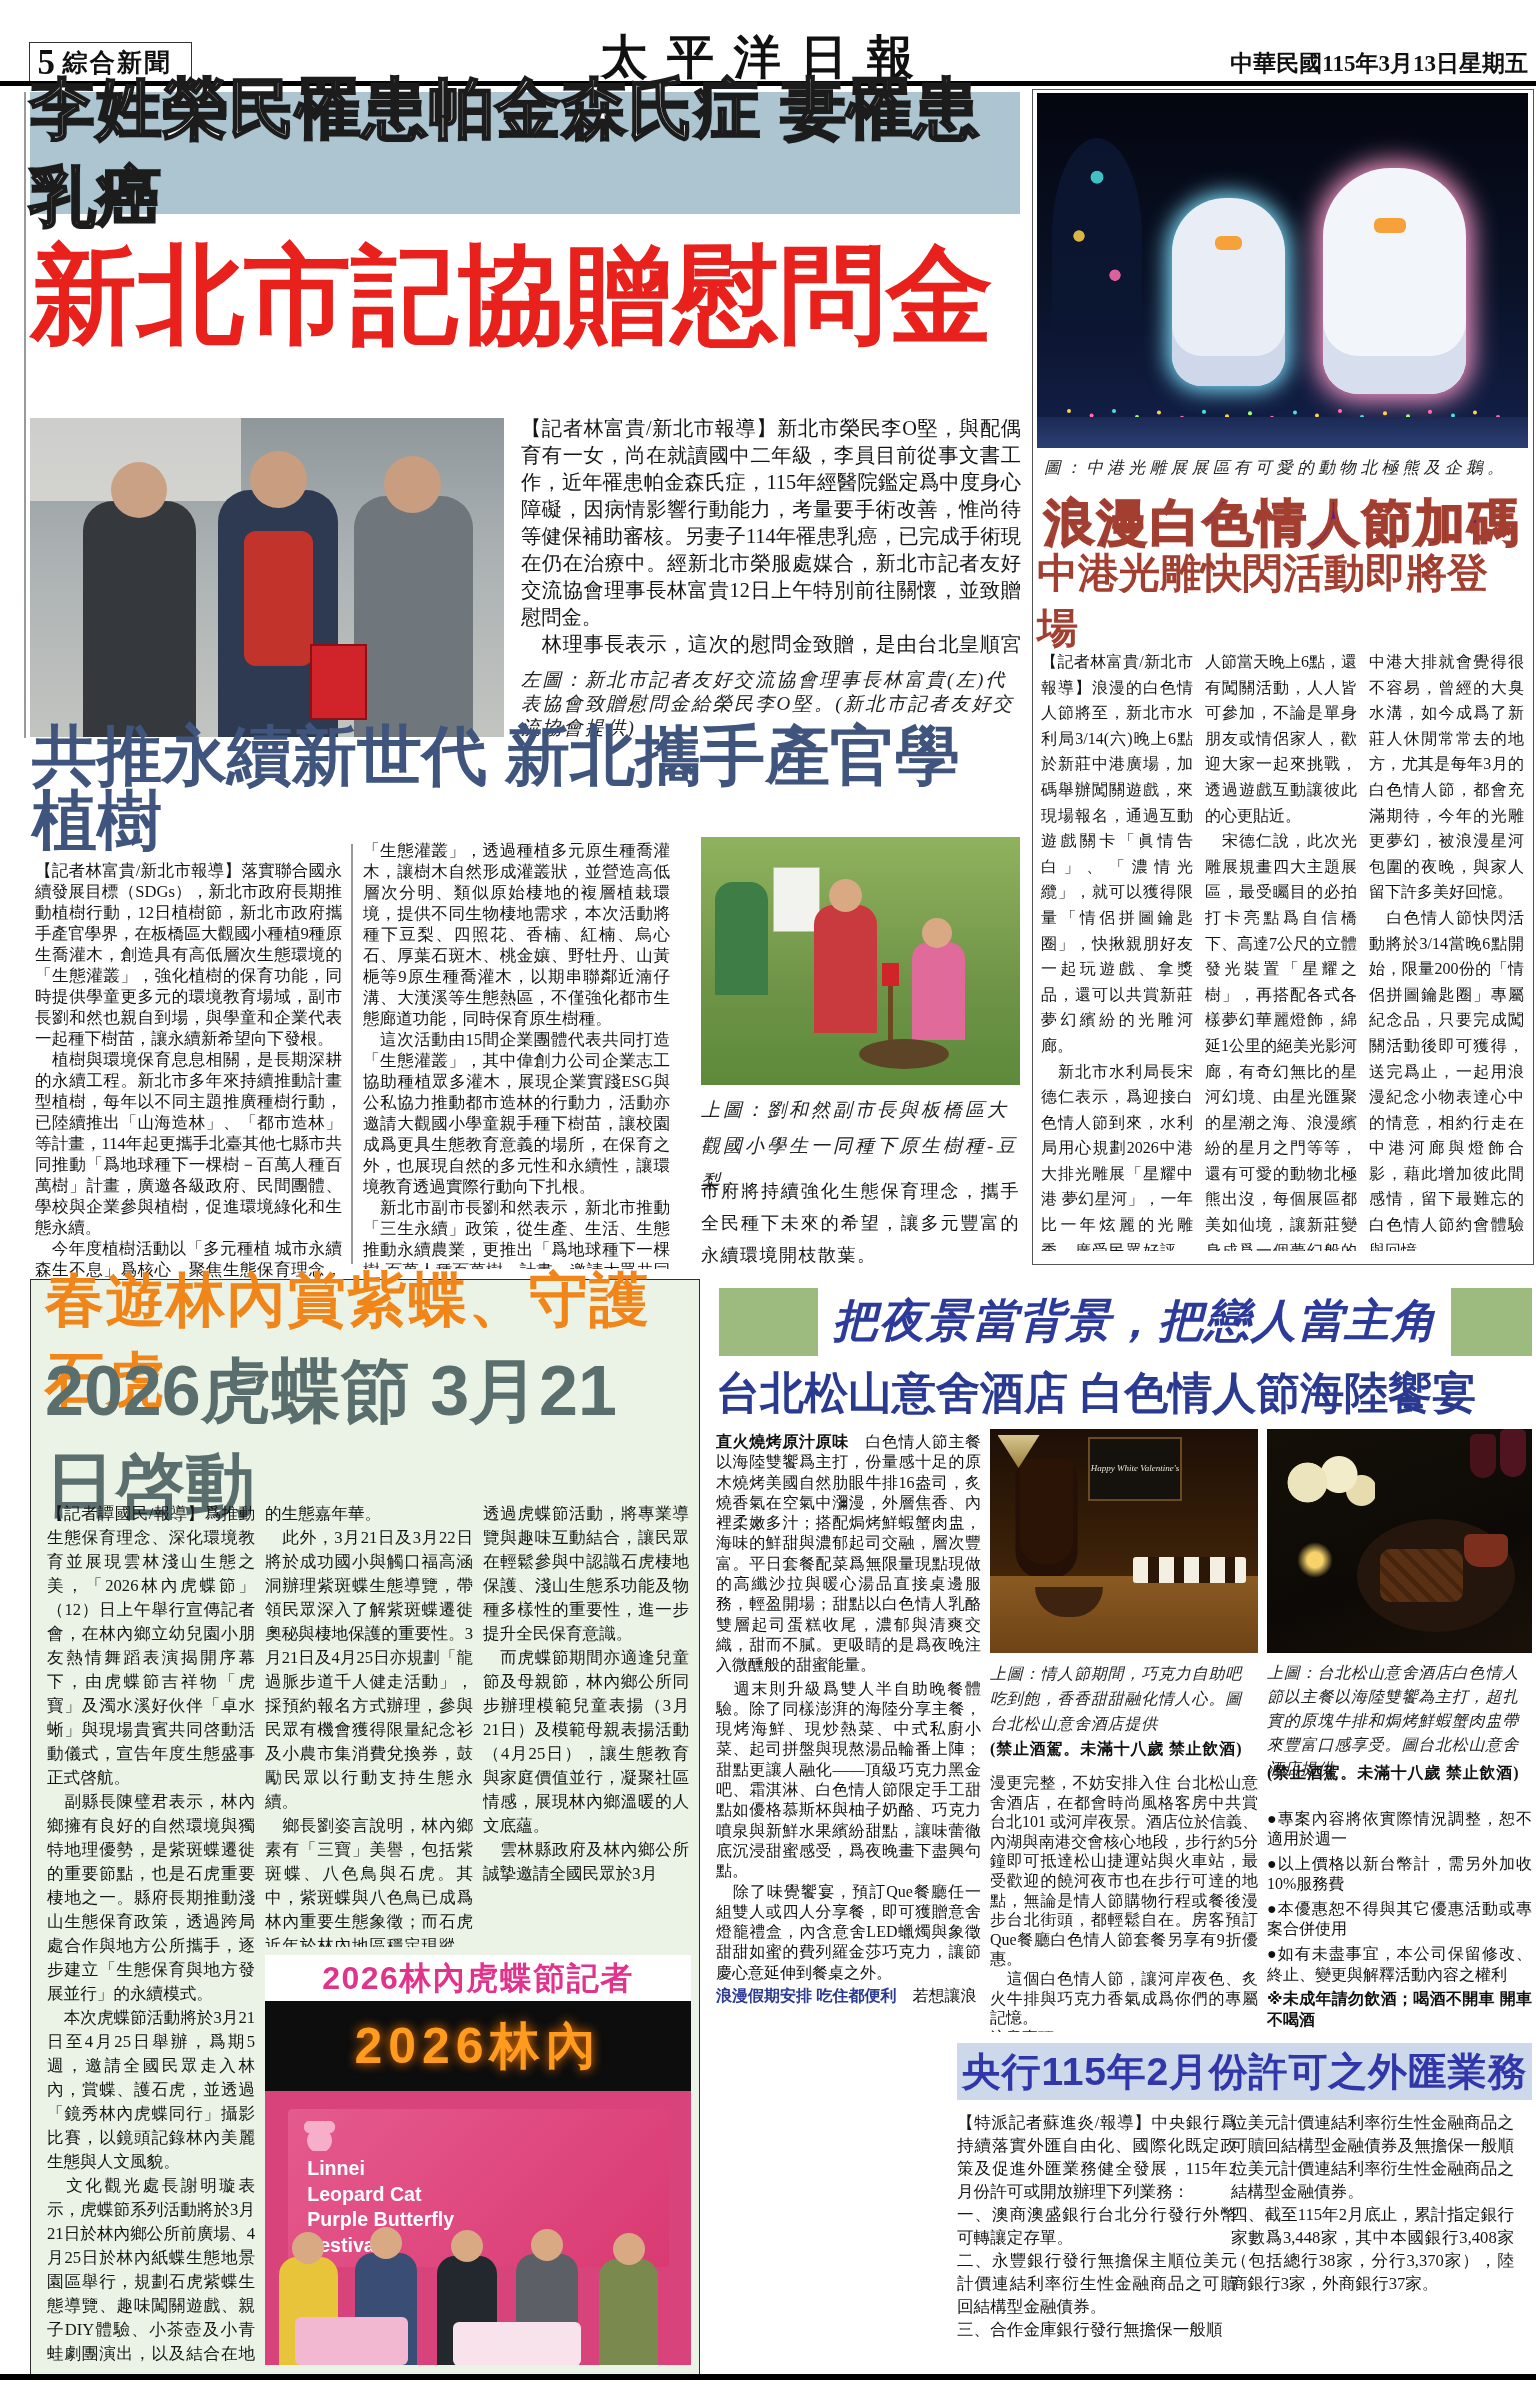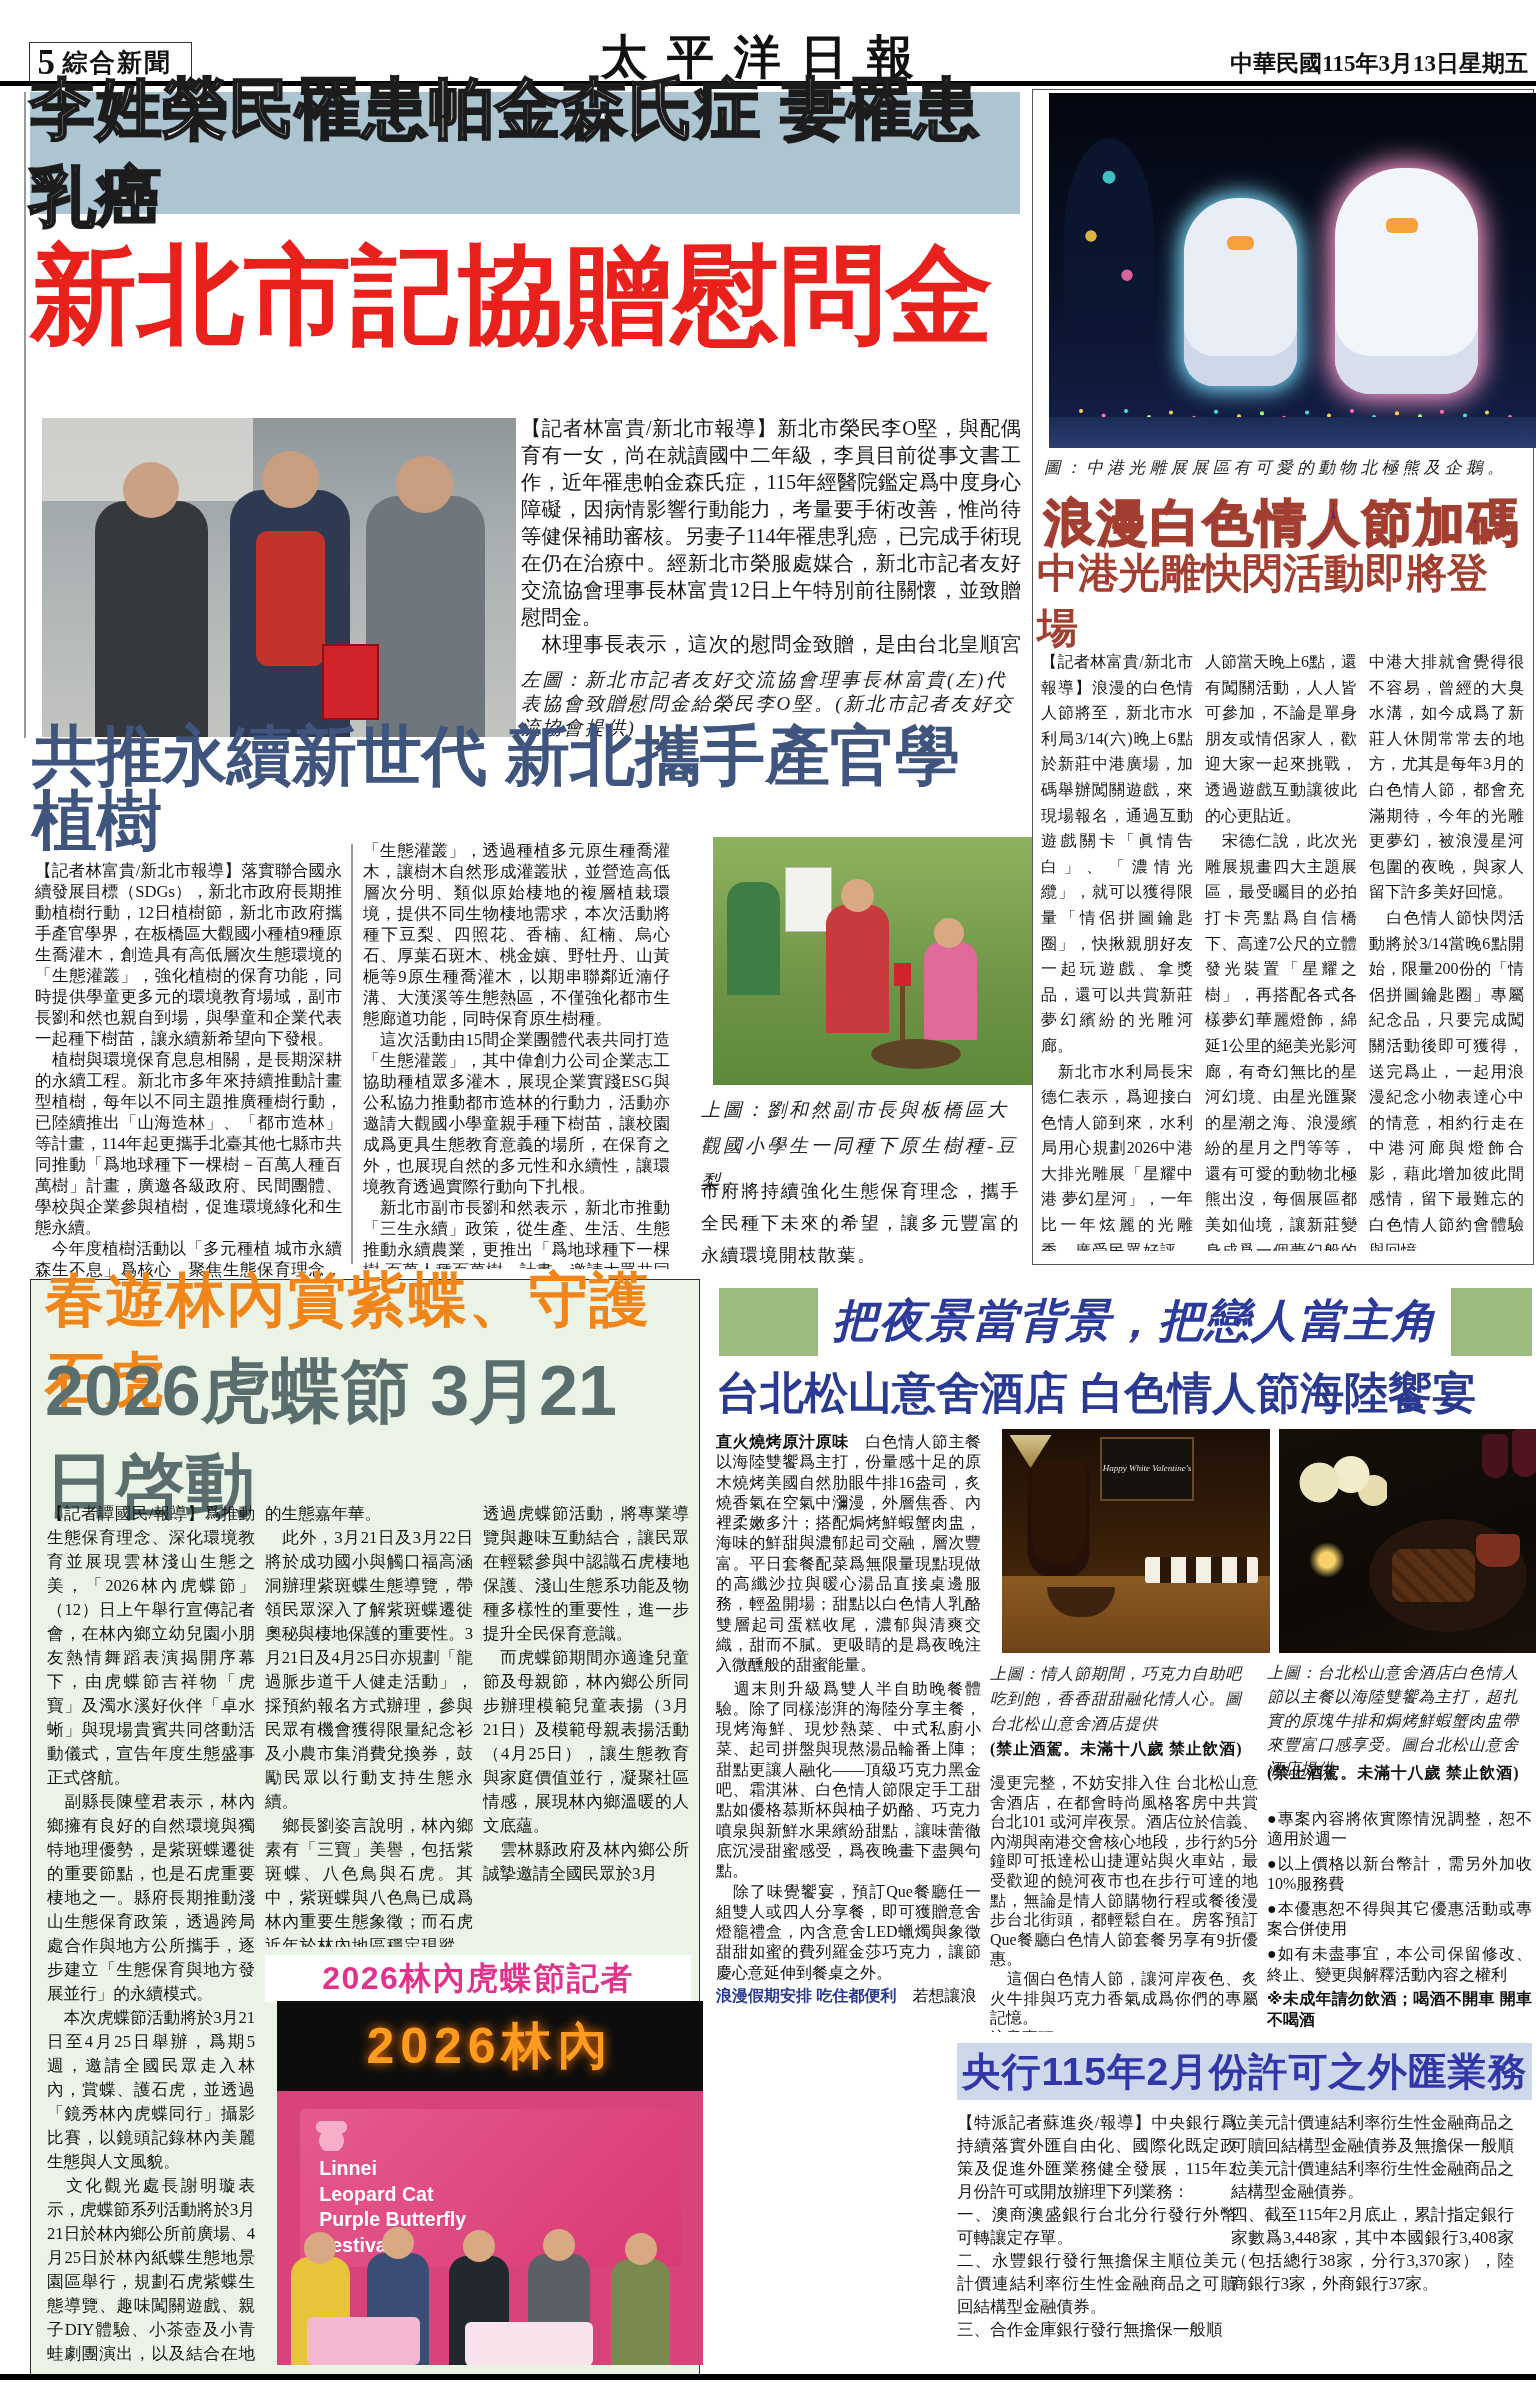--- a/index.html
+++ b/index.html
@@ -9,21 +9,21 @@
   .hei{font-family:"Liberation Sans","DejaVu Sans",sans-serif;}
   .jt{text-align:justify;}
   .pre{white-space:pre-line;}
   .clip{overflow:hidden;}
   .bodytxt{color:#151515;overflow:hidden;white-space:pre-line;text-align:justify;overflow-wrap:anywhere;}
   .rule{background:#000;}
   .vline{background:#9a9a9a;width:1.5px;}
   .cap{color:#222;}
   .outline-w{color:#fff;-webkit-text-stroke:2.3px #1c1c1c;text-shadow:0 0 1.5px #1c1c1c;}
   .outline-m{color:#701a75;-webkit-text-stroke:1.9px #a33f31;text-shadow:0 0 1.5px #a33f31;}
-  .photo{overflow:hidden;margin-left:12px;}
+  .photo{overflow:hidden;}
   .dot{position:absolute;width:3.8px;height:3.8px;border-radius:50%;}
 </style>
 </head>
 <body>
 
 <div class="abs" style="left:0;top:0;width:1536px;height:80px;">
   <div class="abs" style="left:29px;top:42px;width:163px;height:41px;border:1.5px solid #333;display:flex;align-items:center;gap:7.5px;padding-left:7.5px;box-sizing:border-box;">
     <span style="font-size:35px;font-weight:bold;line-height:1;">5</span>
     <span class="hei" style="font-size:25px;font-weight:bold;letter-spacing:2.3px;">綜合新聞</span>
   </div>

